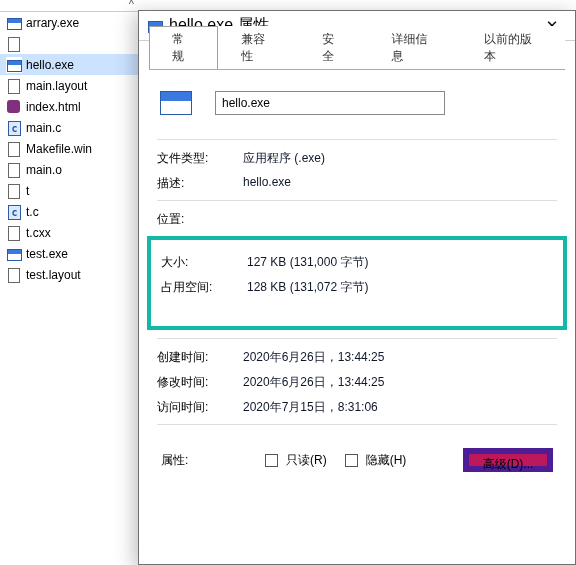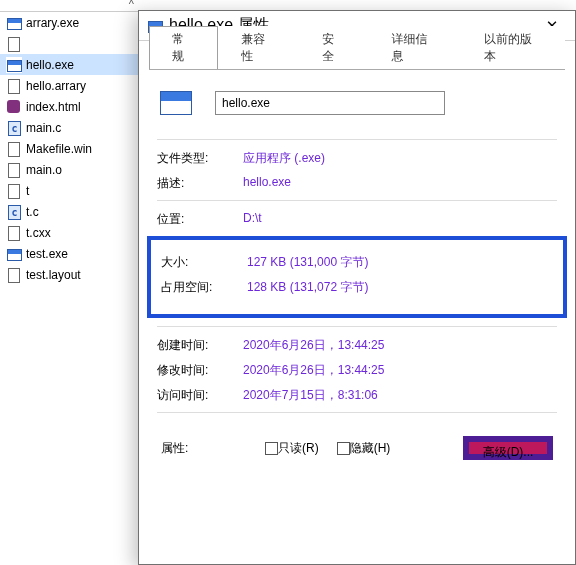--- a/index.html
+++ b/index.html
@@ -99,30 +99,30 @@
   .app-icon::before{
     content:"";position:absolute;left:3px;top:8px;width:30px;height:22px;
     border:1px solid #2a5aa8;background:linear-gradient(#3a7ae0 0 40%,#fff 40% 100%);
   }
   .name-input{
     width:230px;height:24px;border:1px solid #888;padding:2px 6px;font:inherit;
   }
   .sep{height:0;border-top:1px solid #ddd;margin:6px 0 10px 0;}
   .kv{display:flex;margin:8px 0;}
   .kv .k{width:86px;color:#000;}
-  .kv .v{flex:1;color:#6d28d9;}
+  .kv .v{flex:1;color:#0f172a;}
   .highlight-box{
-    border:4px solid #1d4ed8;margin:6px -10px 8px -10px;padding:6px 10px 10px 10px;
+    border:4px solid #14b8a6;margin:6px -10px 8px -10px;padding:6px 10px 22px 10px;
   }
   .footer-row{
     display:flex;align-items:center;height:50px;gap:18px;
     padding:0 4px;
   }
   .attr-label{width:86px;}
-  .chk{display:flex;align-items:center;gap:0;cursor:pointer;}
+  .chk{display:flex;align-items:center;gap:8px;cursor:pointer;}
   .chk .box{width:13px;height:13px;border:1px solid #555;background:#fff;}
   .adv-btn{
     margin-left:auto;min-width:90px;height:24px;
     border:6px solid #4c1d95;background:#be185d;cursor:pointer;padding:2px 12px;font:inherit;
   }
 </style>
 </head>
 <body>
 
 <div class="file-pane">
@@ -134,21 +134,21 @@
       </div>
       <div class="file-item">
         <span class="fi-icon ic-page"></span>
       </div>
       <div class="file-item sel">
         <span class="fi-icon ic-exe"></span>
         <span class="fi-label">hello.exe</span>
       </div>
       <div class="file-item">
         <span class="fi-icon ic-page"></span>
-        <span class="fi-label">hello.arrary</span>
+        <span class="fi-label">main.layout</span>
       </div>
       <div class="file-item">
         <span class="fi-icon ic-ff"></span>
         <span class="fi-label">index.html</span>
       </div>
       <div class="file-item">
         <span class="fi-icon ic-c"></span>
         <span class="fi-label">main.c</span>
       </div>
       <div class="file-item">
@@ -216,21 +216,20 @@
       <div class="v">应用程序 (.exe)</div>
     </div>
     <div class="kv">
       <div class="k">描述:</div>
       <div class="v">hello.exe</div>
     </div>
 
     <div class="sep"></div>
     <div class="kv">
       <div class="k">位置:</div>
-      <div class="v">D:\t</div>
     </div>
 
     <div class="highlight-box">
       <div class="kv">
         <div class="k">大小:</div>
         <div class="v">127 KB (131,000 字节)</div>
       </div>
       <div class="kv">
         <div class="k">占用空间:</div>
         <div class="v">128 KB (131,072 字节)</div>

